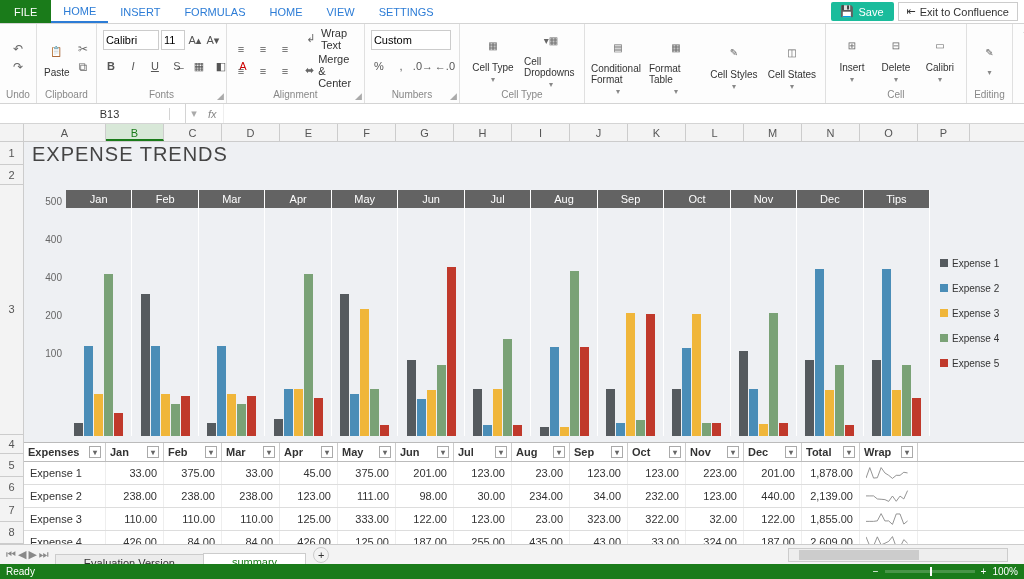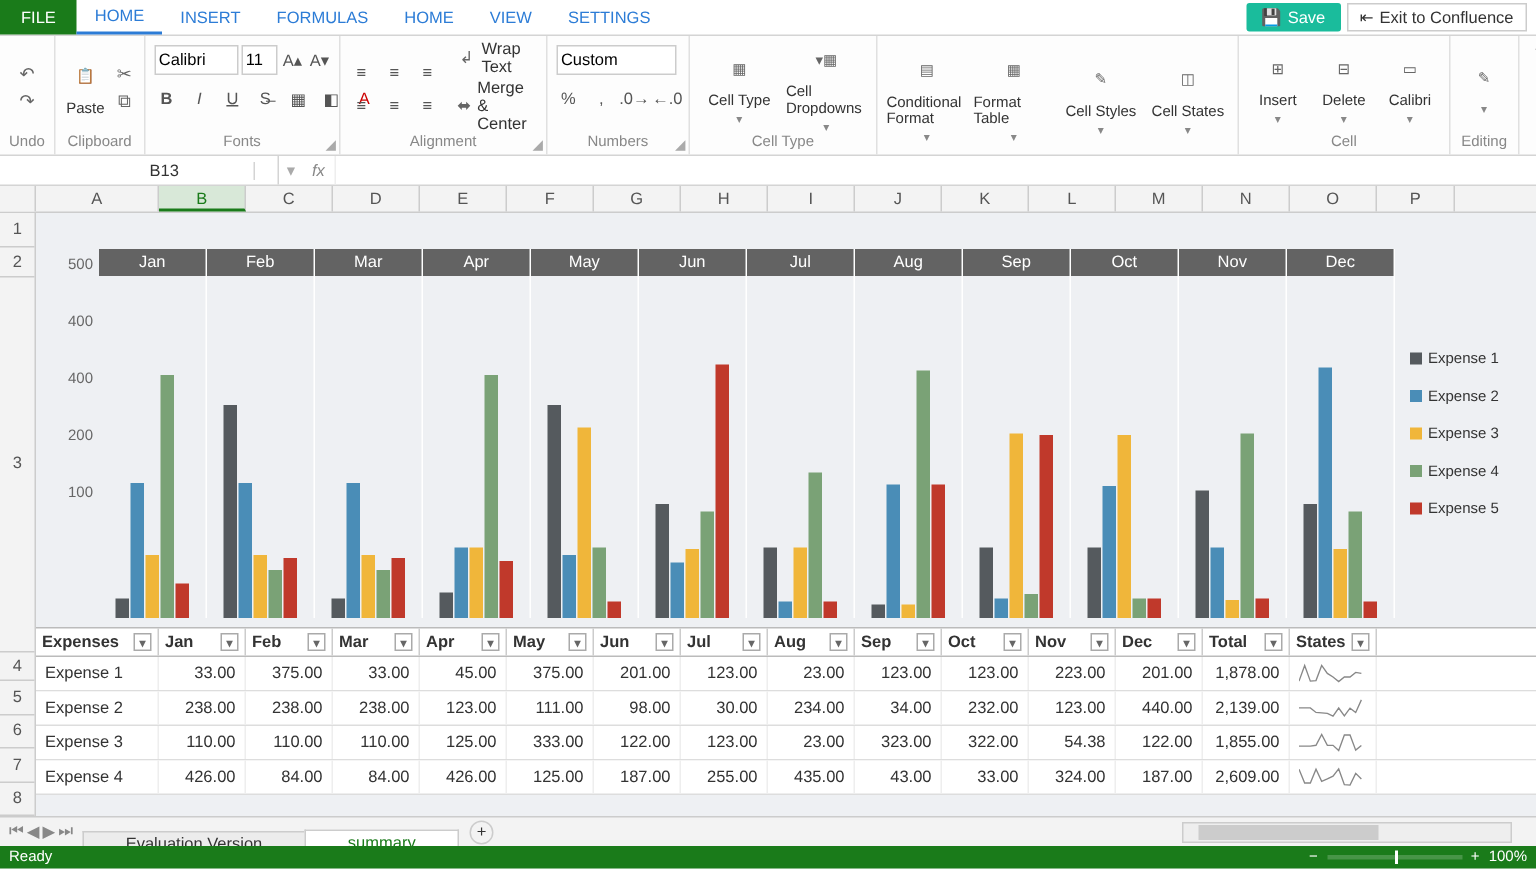--- a/index.html
+++ b/index.html
@@ -312,20 +312,21 @@
         <div class="row-h" style="height: 24px;">1</div>
         <div class="row-h" style="height: 20px;">2</div>
         <div class="row-h" style="height: 256px;">3</div>
         <div class="row-h" style="height: 20px;">4</div>
         <div class="row-h" style="height: 23px;">5</div>
         <div class="row-h" style="height: 23px;">6</div>
         <div class="row-h" style="height: 23px;">7</div>
         <div class="row-h" style="height: 23px;">8</div>
       </div>
     <div class="content">
+      <div class="title-row">EXPENSE TRENDS</div>
       <div style="height:20px"></div>
       <div class="chart-container">
         <div class="chart-main">
           <div class="yaxis-wrap">
               <div class="yaxis" id="yaxis">
                 <div class="ytick" style="bottom: 20%;">100</div>
                 <div class="ytick" style="bottom: 40%;">200</div>
                 <div class="ytick" style="bottom: 60%;">400</div>
                 <div class="ytick" style="bottom: 80%;">400</div>
                 <div class="ytick" style="bottom: 100%;">500</div>
@@ -445,20 +446,30 @@
               <div class="month-col">
                 <div class="month-hdr">Dec</div>
                 <div class="bars-area">
                   <div class="bar c1" style="height: 76.38px;"></div>
                   <div class="bar c2" style="height: 167.2px;"></div>
                   <div class="bar c3" style="height: 46.36px;"></div>
                   <div class="bar c4" style="height: 71.06px;"></div>
                   <div class="bar c5" style="height: 11.4px;"></div>
                 </div>
               </div>
+              <div class="month-col">
+                <div class="month-hdr">Tips</div>
+                <div class="bars-area">
+                  <div class="bar c1" style="height: 76.38px;"></div>
+                  <div class="bar c2" style="height: 167.2px;"></div>
+                  <div class="bar c3" style="height: 46.36px;"></div>
+                  <div class="bar c4" style="height: 71.06px;"></div>
+                  <div class="bar c5" style="height: 38px;"></div>
+                </div>
+              </div>
             </div>
         </div>
         <div class="legend" id="legend">
             <div class="leg-item">
               <span class="leg-sq c1"></span>
               <span>Expense 1</span>
             </div>
             <div class="leg-item">
               <span class="leg-sq c2"></span>
               <span>Expense 2</span>
@@ -528,21 +539,21 @@
           </div>
           <div class="tbl-hcell" style="width: 58px;">
             <span>Dec</span>
             <span class="filter-arrow">▾</span>
           </div>
           <div class="tbl-hcell" style="width: 58px;">
             <span>Total</span>
             <span class="filter-arrow">▾</span>
           </div>
           <div class="tbl-hcell" style="width: 58px;">
-            <span>States</span>
+            <span>Wrap</span>
             <span class="filter-arrow">▾</span>
           </div>
         </div>
       <div id="tblrows">
           <div class="tbl-row">
             <div class="tbl-cell" style="width: 82px;">Expense 1</div>
             <div class="tbl-cell num" style="width: 58px;">33.00</div>
             <div class="tbl-cell num" style="width: 58px;">375.00</div>
             <div class="tbl-cell num" style="width: 58px;">33.00</div>
             <div class="tbl-cell num" style="width: 58px;">45.00</div>
@@ -587,21 +598,21 @@
             <div class="tbl-cell num" style="width: 58px;">110.00</div>
             <div class="tbl-cell num" style="width: 58px;">110.00</div>
             <div class="tbl-cell num" style="width: 58px;">110.00</div>
             <div class="tbl-cell num" style="width: 58px;">125.00</div>
             <div class="tbl-cell num" style="width: 58px;">333.00</div>
             <div class="tbl-cell num" style="width: 58px;">122.00</div>
             <div class="tbl-cell num" style="width: 58px;">123.00</div>
             <div class="tbl-cell num" style="width: 58px;">23.00</div>
             <div class="tbl-cell num" style="width: 58px;">323.00</div>
             <div class="tbl-cell num" style="width: 58px;">322.00</div>
-            <div class="tbl-cell num" style="width: 58px;">54.38</div>
+            <div class="tbl-cell num" style="width: 58px;">32.00</div>
             <div class="tbl-cell num" style="width: 58px;">122.00</div>
             <div class="tbl-cell num" style="width: 58px;">1,855.00</div>
             <div class="tbl-cell" style="width: 58px;">
               <svg class="spark" viewBox="0 0 50 16">
                 <polyline points="0,10.63225806451613 4.2,10.63225806451613 8.4,10.63225806451613 12.600000000000001,10.051612903225806 16.8,2 21,10.167741935483871 25.200000000000003,10.129032258064516 29.400000000000002,14 33.6,2.387096774193548 37.800000000000004,2.425806451612903 42,13.651612903225807 46.2,10.167741935483871" fill="none" stroke="#888" stroke-width="1"></polyline>
               </svg>
             </div>
           </div>
           <div class="tbl-row">
             <div class="tbl-cell" style="width: 82px;">Expense 4</div>

